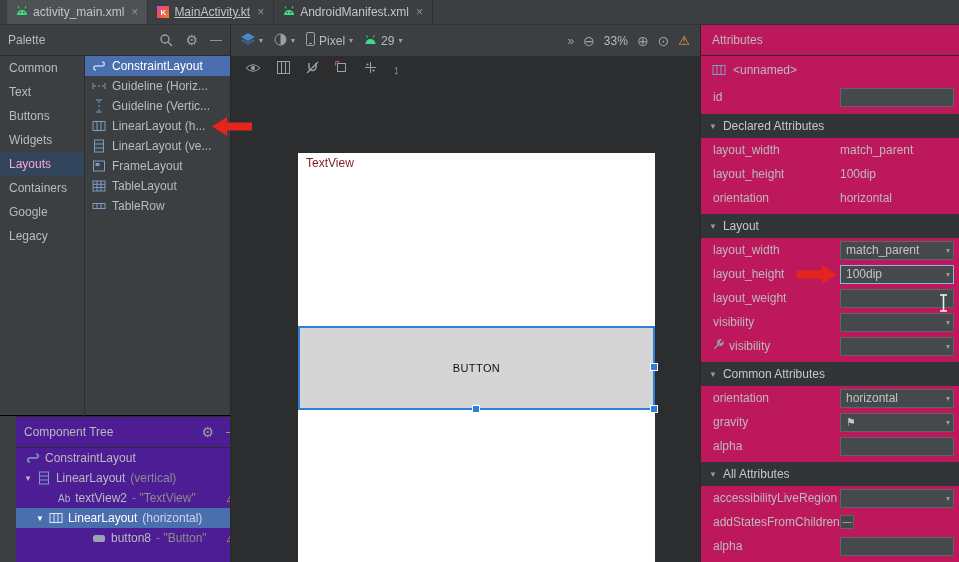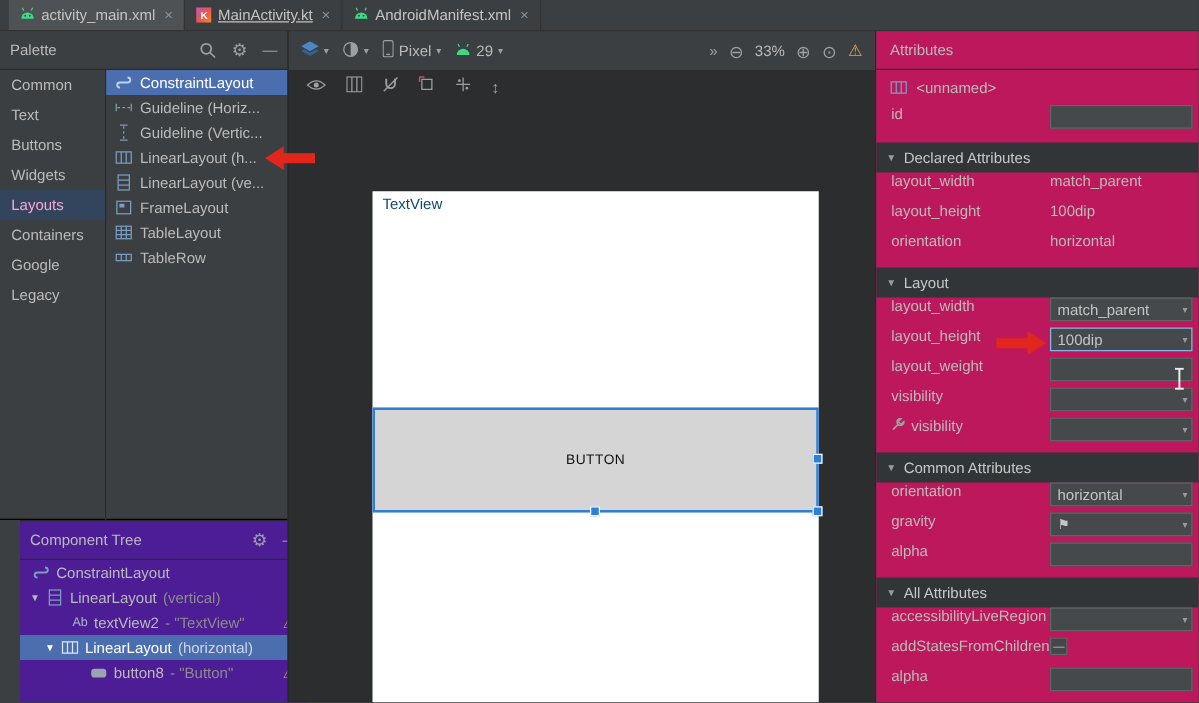--- a/index.html
+++ b/index.html
@@ -59,33 +59,33 @@
   .design-toolbar { height:31px; background:#3c3f41; display:flex; align-items:center;
     padding:0 10px; gap:11px; }
   .dt-group { display:flex; align-items:center; gap:4px; }
   .dt-right { margin-left:auto; display:flex; align-items:center; gap:9px; }
   .darrow { font-size:8px; color:#9da0a3; }
   .surface-toolbar { height:26px; display:flex; align-items:center; gap:16px; padding-left:14px; }
   .warnglyph { color:#e8a33d; font-size:13px; }
 
   
   .canvas { position:absolute; left:298px; top:153px; width:357px; height:409px; background:#ffffff; }
-  .tv { position:absolute; left:8px; top:3px; color:#0c4a6e; }
+  .tv { position:absolute; left:8px; top:3px; color:#7f1d1d; }
   .sel-layout { position:absolute; left:0; top:173px; width:357px; height:84px;
     border:2px solid #2f7fd6; background:#d5d5d6; display:flex; align-items:center; justify-content:center; }
   .btn-label { color:#111111; font-size:11px; font-weight:normal; letter-spacing:0.4px; }
   .handle { position:absolute; width:8px; height:8px; background:#2f7fd6; border:1px solid #ffffff; z-index:5; }
 
   
   .attrs { position:absolute; left:701px; top:25px; width:258px; height:537px;
     background:#be185d; overflow:hidden; }
   .attrs-header { height:31px; display:flex; align-items:center; padding-left:11px;
     border-bottom:1px solid #2b2b2b; }
   .attr-name-row { height:28px; display:flex; align-items:center; gap:7px; padding-left:11px; }
-  .attr-row { height:24px; display:flex; align-items:flex-start; padding-left:12px; }
+  .attr-row { height:24px; display:flex; align-items:center; padding-left:12px; }
   .alabel { color:#bbbbbb; white-space:nowrap; overflow:hidden; flex:1 1 auto; display:flex; align-items:center; gap:5px; }
   .avalue-plain { flex:0 0 114px; margin-right:5px; color:#bbbbbb; white-space:nowrap; }
   .id-row { height:26px; }
   .attr-section { height:24px; margin-top:4px; background:#313538; display:flex;
     align-items:center; gap:6px; padding-left:8px; color:#c7c7c7; }
   .sarrow { font-size:8px; color:#9a9a9a; }
   .field { flex:0 0 114px; margin-right:5px; height:19px; background:#45494b;
     border:1px solid #5f6467; display:flex; align-items:center; padding:0 3px 0 5px; color:#c4c4c4; }
   .field.focused { border:1px solid #87b7e8; background:#46494c; }
   .field .fval { flex:1; white-space:nowrap; overflow:hidden; }
@@ -290,21 +290,21 @@
       <span class="picon">
           <svg width="14" height="14" viewBox="0 0 14 14">
             <rect x="1" y="2.5" width="12" height="9" fill="none" stroke="#dce8f7"></rect>
             <line x1="5" y1="2.5" x2="5" y2="11.5" stroke="#dce8f7"></line>
             <line x1="9" y1="2.5" x2="9" y2="11.5" stroke="#dce8f7"></line>
           </svg>
         </span>
       <span>LinearLayout</span>
         <span class="tsuffix">(horizontal)</span>
     </div>
-    <div class="trow" style="padding-left:56px">
+    <div class="trow" style="padding-left:76px">
       <span class="picon">
           <svg width="14" height="14" viewBox="0 0 14 14">
             <rect x="1" y="4" width="12" height="7" rx="2.5" fill="#9aa5b0"></rect>
           </svg>
         </span>
       <span>button8</span>
         <span class="tsuffix">- "Button"</span>
       <span class="twarn">⚠</span>
     </div>
   </div>

